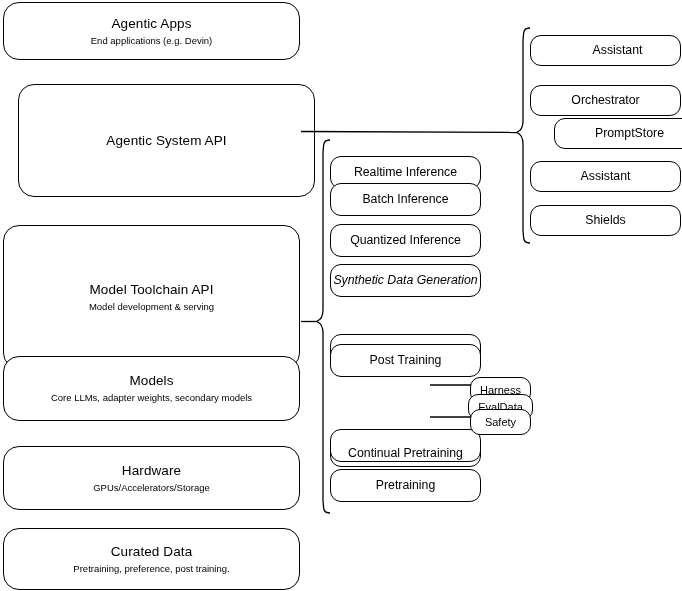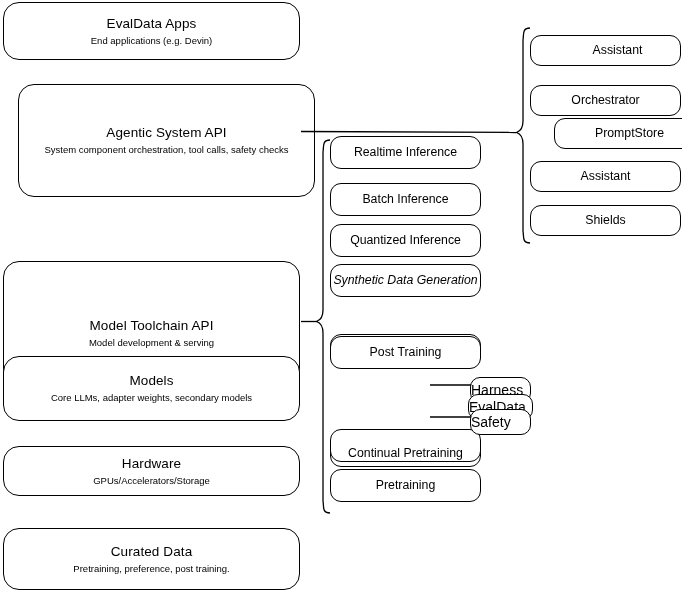--- a/index.html
+++ b/index.html
@@ -69,21 +69,22 @@
 
   
   .tag {
     position: absolute;
     box-sizing: border-box;
     border: 1.3px solid #000000;
     border-radius: 10px;
     background: #ffffff;
     display: flex;
     align-items: center;
-    font-size: 14px;
+    justify-content: center;
+    font-size: 11px;
     line-height: 13px;
     height: 26px;
     z-index: 5;
     white-space: nowrap;
   }
 
   
   .connector-svg {
     position: absolute;
     left: 0;
@@ -128,65 +129,64 @@
              L 323 501
              C 324 507, 322 513, 330 513"></path>
 
     <line class="link-line" x1="301" y1="321.5" x2="317" y2="321.5"></line>
 
     <line class="link-line" x1="430" y1="385" x2="476" y2="385"></line>
     <line class="link-line" x1="430" y1="417" x2="476" y2="417"></line>
   </svg>
 
   <div class="box layer" style="top:2px;height:58px;">
-    <div class="title">EvalData Apps</div>
+    <div class="title">Agentic Apps</div>
     <div class="subtitle">End applications (e.g. Devin)</div>
   </div>
 
   <div class="box layer" style="top:84px;height:113px;margin-left:15px;">
     <div class="title">Agentic System API</div>
-    <div class="subtitle">System component orchestration, tool calls, safety checks</div>
-  </div>
-
-  <div class="box layer" style="top:225px;height:144px;margin-top:36px;">
+  </div>
+
+  <div class="box layer" style="top:225px;height:144px;">
     <div class="title">Model Toolchain API</div>
     <div class="subtitle">Model development &amp; serving</div>
   </div>
 
   <div class="box layer" style="top:356px;height:65px;">
     <div class="title">Models</div>
     <div class="subtitle">Core LLMs, adapter weights, secondary models</div>
   </div>
 
-  <div class="box layer" style="top:446px;height:50px;">
+  <div class="box layer" style="top:446px;height:64px;">
     <div class="title">Hardware</div>
     <div class="subtitle">GPUs/Accelerators/Storage</div>
   </div>
 
   <div class="box layer" style="top:528px;height:62px;">
     <div class="title">Curated Data</div>
     <div class="subtitle">Pretraining, preference, post training.</div>
   </div>
 
-  <div class="box item mid-item" style="top:136px;">
+  <div class="box item mid-item" style="top:156px;">
     <span>Realtime Inference</span>
   </div>
   <div class="box item mid-item" style="top:183px;">
     <span>Batch Inference</span>
   </div>
   <div class="box item mid-item" style="top:224px;">
     <span>Quantized Inference</span>
   </div>
   <div class="box item mid-item" style="top:264px;font-style:italic;">
     <span>Synthetic Data Generation</span>
   </div>
   <div class="box item mid-item" style="top:306px;margin-top:28px;">
     <span>Reward Scoring</span>
   </div>
-  <div class="box item mid-item" style="top:336px;">
+  <div class="box item mid-item" style="top:344px;">
     <span>Post Training</span>
   </div>
   <div class="box item mid-item" style="top:388px;margin-top:46px;">
     <span>Evals</span>
   </div>
   <div class="box item mid-item" style="top:429px;justify-content:flex-end;">
     <span>Continual Pretraining</span>
   </div>
   <div class="box item mid-item" style="top:469px;">
     <span>Pretraining</span>

